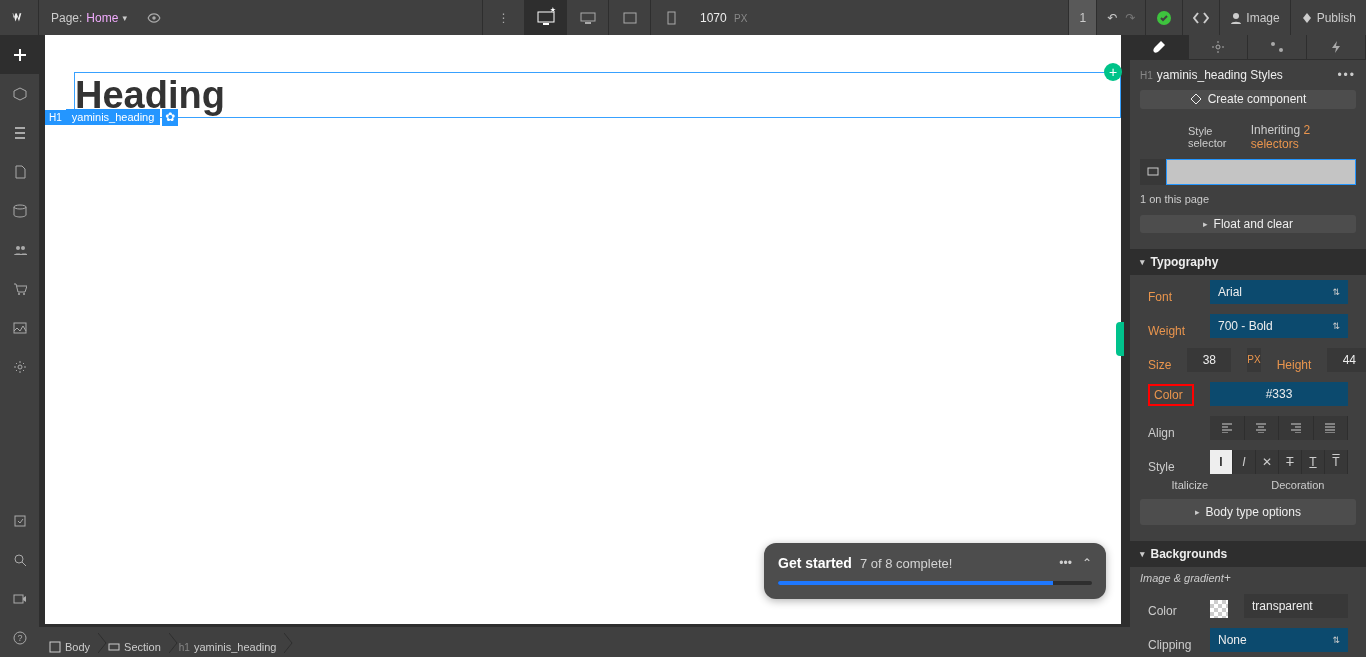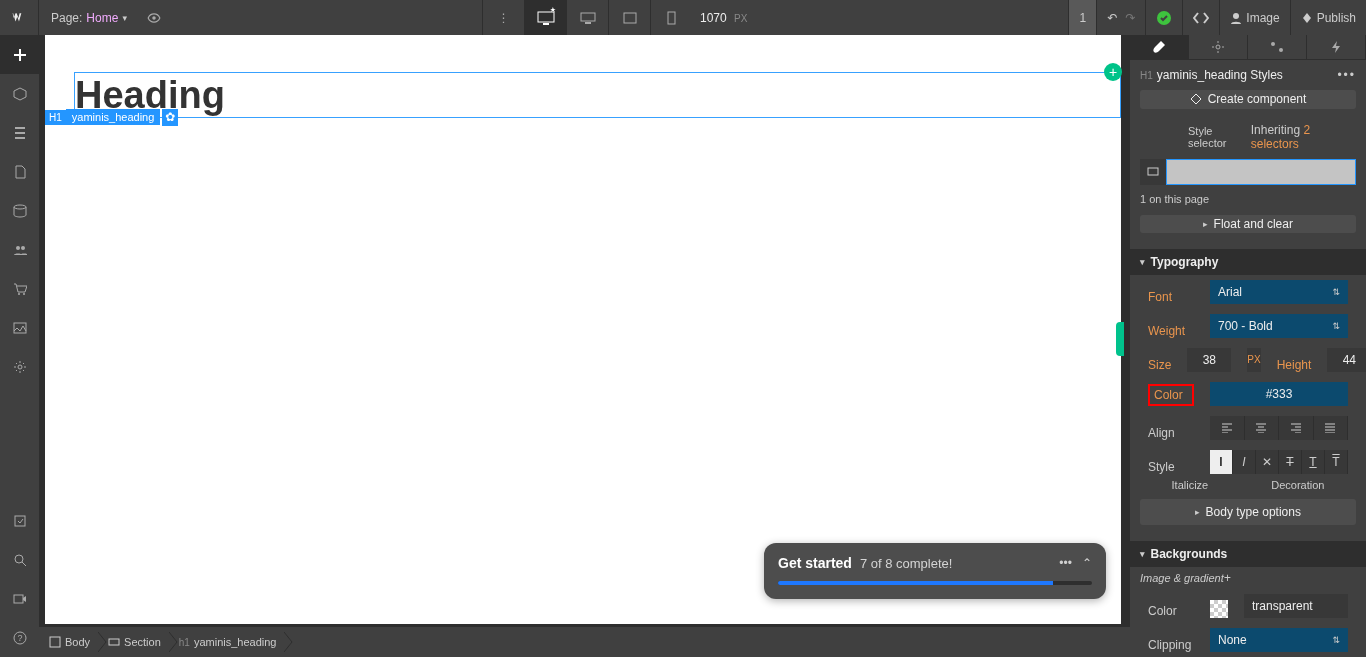--- a/index.html
+++ b/index.html
@@ -36,21 +36,21 @@
 .canvas { background: #fff; margin: 0 9px 0 6px; height: 589px; position: relative; }
 .canvas .sel-outline { position: absolute; left: 29px; top: 37px; right: 0; border: 1px solid #38a1ff; }
 .canvas h1 { font-family: Arial; font-weight: 700; font-size: 38px; color: #333; line-height: 44px; padding: 0 0 0 0; }
 .sel-tag { position: absolute; left: 0; top: 73px; height: 18px; display: flex; align-items: center; }
 .sel-tag span.h1 { background: #2496ff; color: #fff; font-size: 10px; padding: 2px 4px; }
 .sel-tag span.cls { background: #2496ff; color: #fff; font-size: 11px; padding: 2px 6px; }
 .sel-tag span.gear { background: #2496ff; color: #fff; width: 16px; height: 17px; display: inline-flex; align-items: center; justify-content: center; font-size: 12px; margin-left: 2px; }
 .plus-dot { position: absolute; right: -1px; top: 28px; width: 18px; height: 18px; background: #00c389; border-radius: 50%; display: flex; align-items: center; justify-content: center; color: #fff; font-size: 14px; }
 
 .breadcrumbs { height: 30px; background: #404040; display: flex; align-items: center; padding-left: 4px; color: #ccc; font-size: 11px; }
-.crumb { display: flex; align-items: center; padding: 0 12px 0 6px; position: relative; height: 22px; }
+.crumb { display: flex; align-items: flex-end; padding: 0 12px 0 6px; position: relative; height: 22px; }
 
 
 .toast { position: absolute; right: 24px; bottom: 28px; width: 342px; height: 56px; background: #4d4d4d; border-radius: 12px; padding: 12px 14px 10px; box-shadow: 0 2px 8px rgba(0,0,0,0.3); }
 .toast .row { display: flex; align-items: center; gap: 8px; }
 .toast .title { color: #fff; font-weight: 600; font-size: 14px; }
 .toast .sub { color: #d4d4d4; font-size: 13px; }
 .toast .iconrow { margin-left: auto; display: flex; gap: 10px; color: #d0d0d0; }
 .toast .bar { height: 4px; background: #2e2e2e; margin-top: 10px; border-radius: 2px; overflow: hidden; }
 .toast .bar .fill { height: 100%; width: 87.5%; background: #1e78ff; }
 

